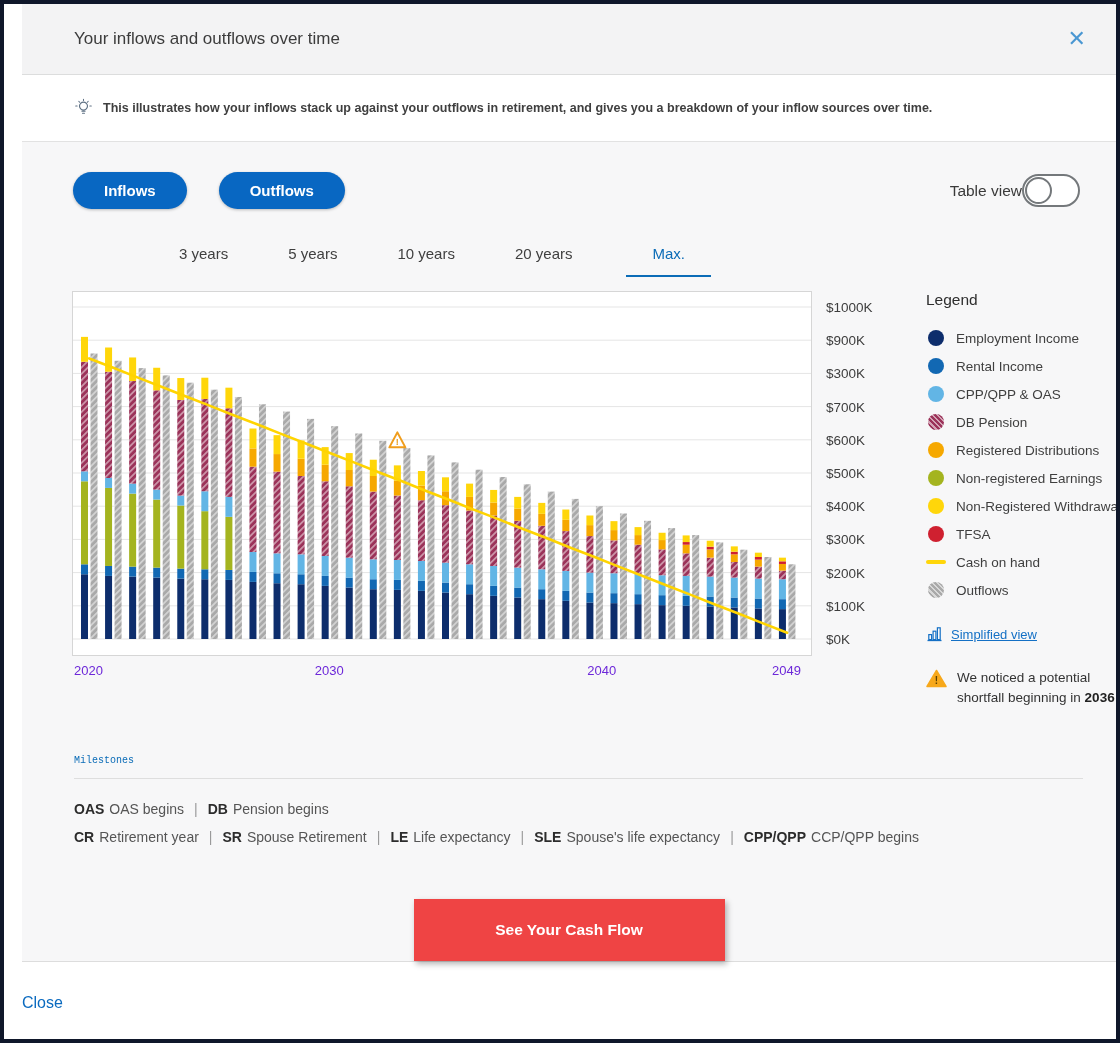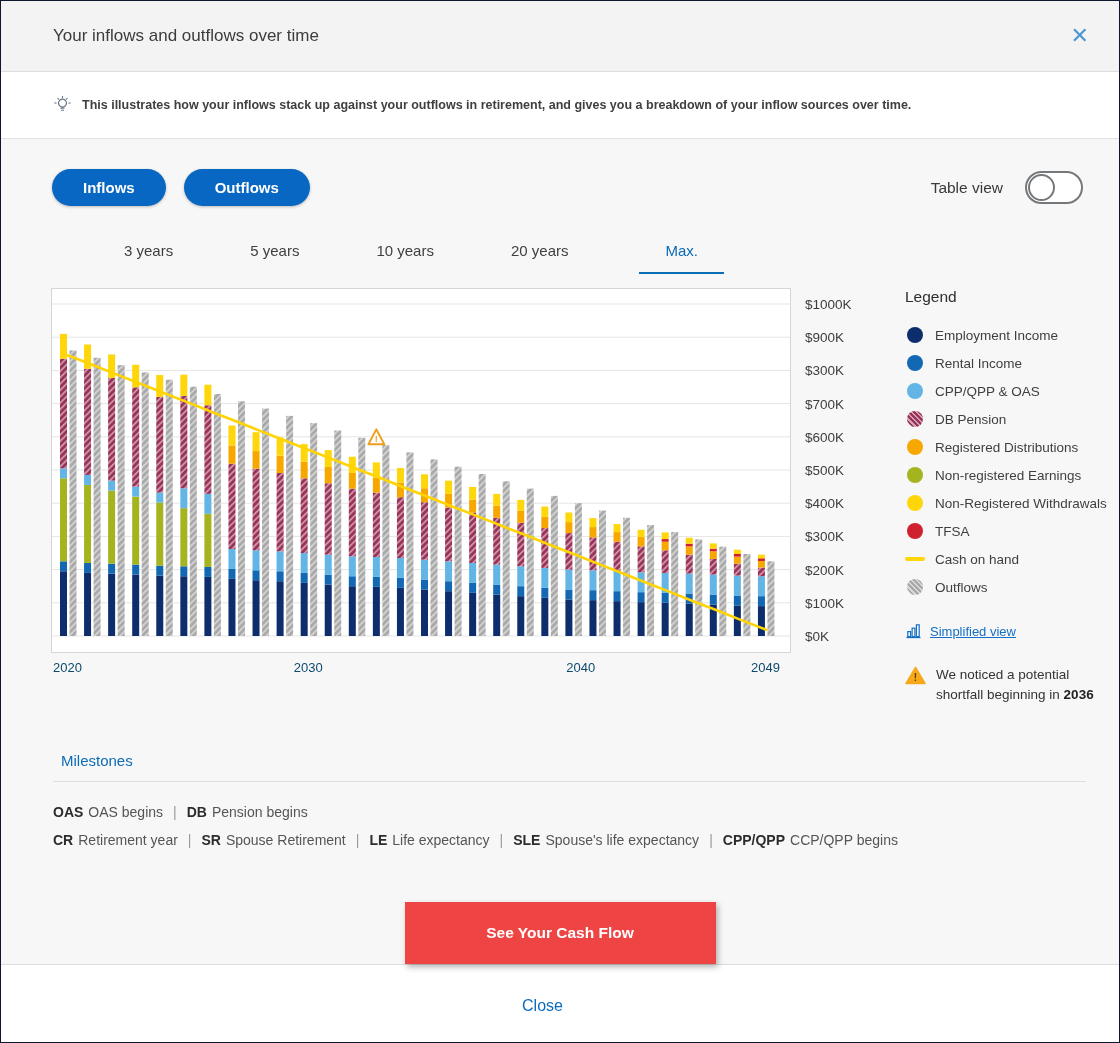--- a/index.html
+++ b/index.html
@@ -1,85 +1,86 @@
 <!DOCTYPE html>
 <html><head>
 <meta charset="utf-8">
 <style>
   html,body{margin:0;padding:0;background:#ffffff;}
   *{box-sizing:border-box;}
   .app{
-    width:1120px;height:1043px;border:1px solid #0f172a;background:#fff;
+    width:1120px;height:1043px;border:4px solid #0f172a;background:#fff;
     display:flex;flex-direction:column;font-family:"Liberation Sans",sans-serif;
     overflow:hidden;
+    padding-left:18px;
   }
   
   .modal-header{flex:none;height:71px;background:#f3f3f4;border-bottom:1px solid #dcdddd;
     display:flex;align-items:center;justify-content:space-between;padding:0 30px 0 52px;}
   .modal-title{font-size:17px;color:#3c3c3c;}
   .close-x{color:#4a97d2;font-size:22px;font-weight:300;cursor:pointer;line-height:1;}
   
   .info-strip{flex:none;height:67px;background:#fff;border-bottom:1px solid #e2e2e2;
     display:flex;align-items:center;padding:0 52px;gap:10px;}
   .info-text{font-size:12.5px;color:#3f3f3f;font-weight:bold;}
   
   .content{flex:1;background:#f7f7f8;padding-top:30px;position:relative;}
   .controls-row{display:flex;justify-content:space-between;align-items:center;margin:0 36px 0 51px;}
-  .pill-buttons{display:flex;gap:18px;align-items:flex-end;}
+  .pill-buttons{display:flex;gap:32px;align-items:flex-end;}
   .pill{height:37px;padding:0 31px;border-radius:19px;background:#0867c2;color:#fff;
     font-weight:bold;font-size:15px;border:none;cursor:pointer;font-family:inherit;
     box-shadow:0 1px 3px rgba(0,0,0,.25);}
-  .table-view{display:flex;align-items:center;gap:22px;}
+  .table-view{display:flex;align-items:center;}
   .table-view-label{font-size:15.5px;color:#3a3a3a;}
   .toggle{width:58px;height:33px;border:2px solid #74787b;border-radius:17px;background:#fff;
     position:relative;cursor:pointer;}
   .toggle-knob{position:absolute;left:1px;top:1px;width:27px;height:27px;border:2px solid #74787b;
     border-radius:50%;background:#fff;}
   
-  .tabs-row{display:flex;justify-content:center;gap:65px;margin:36px 0 0 50px;width:740px;}
+  .tabs-row{display:flex;justify-content:center;gap:48px;margin:36px 0 0 50px;width:740px;}
   .tab{font-size:15px;color:#3f3f3f;padding:0 6px 13px;cursor:pointer;}
   .tab.active{color:#0b6cb7;border-bottom:2px solid #0b6cb7;padding:0 26px 13px;}
   
   .chart-section{display:flex;margin:14px 0 0 50px;}
   .plot-col{width:740px;flex:none;}
   .plot{width:740px;height:365px;background:#fff;border:1px solid #d6d6d6;position:relative;}
   .plot svg{position:absolute;left:0;top:0;}
-  .x-labels{position:relative;height:26px;font-size:13px;color:#0c4a6e;}
+  .x-labels{position:relative;height:26px;font-size:13px;color:#6d28d9;}
   .x-label{position:absolute;top:7px;transform:translateX(-50%);}
   .y-axis{position:relative;width:68px;margin-left:12px;height:365px;font-size:13.5px;color:#3d3d3d;flex:none;}
   .y-label{position:absolute;left:2px;transform:translateY(-50%);}
   
   .legend-col{margin-left:34px;width:220px;flex:none;}
   .legend-title{font-size:15.5px;color:#2e2e2e;margin:0 0 15px;font-weight:400;}
   .legend-item{display:flex;align-items:center;gap:10px;height:28px;}
   .swatch-box{width:20px;display:flex;justify-content:center;align-items:center;flex:none;}
   .swatch{width:16px;height:16px;border-radius:50%;}
   .swatch.hatch{background-image:repeating-linear-gradient(45deg,rgba(255,255,255,0) 0 2px,rgba(255,255,255,.55) 2px 3.6px);}
   .line-swatch{width:20px;height:3.5px;border-radius:2px;}
   .legend-label{font-size:13.5px;color:#3f3f3f;}
   .simplified-row{display:flex;align-items:center;gap:8px;margin-top:22px;}
   .simplified-link{color:#1470c5;font-size:13px;text-decoration:underline;cursor:pointer;}
   .shortfall-note{display:flex;gap:10px;margin-top:26px;align-items:flex-start;}
   .shortfall-text{font-size:13.5px;color:#333;width:168px;line-height:1.5;}
   .shortfall-text strong{color:#222;}
   
   .milestones{margin:46px 33px 0 52px;}
-  .milestones-title{color:#0b6cb7;font-size:15px;font-weight:400;margin:8px;}
+  .milestones-title{color:#0b6cb7;font-size:10px;font-weight:400;margin:0;font-family:Liberation Mono, monospace;}
   .milestones-divider{border:none;border-top:1px solid #dedede;margin:12px 0 0;}
   .milestone-row{font-size:14px;color:#555;margin:22px 0 0;}
   .milestone-row + .milestone-row{margin-top:12px;}
   .milestone-row b{color:#2c2c2c;margin-right:5px;}
   .msep{color:#9a9a9a;margin:0 10px;}
   
   .cta-row{display:flex;justify-content:center;margin-top:54px;}
   .cta{width:311px;height:62px;background:#ef4444;color:#fff;font-weight:bold;font-size:15.5px;
     border:none;cursor:pointer;font-family:inherit;box-shadow:2px 3px 6px rgba(0,0,0,.3);}
   
   .footer{flex:none;height:84px;background:#fff;border-top:1px solid #ddd;display:flex;
-    align-items:center;justify-content:center;padding-right:35px;}
+    align-items:center;justify-content:flex-start;padding-right:35px;}
   .footer-close{color:#0a6abf;font-size:16px;cursor:pointer;}
 </style>
 </head>
 <body>
 
 <div class="app">
 
   <div class="modal-header">
     <div class="modal-title">Your inflows and outflows over time</div>
     <div class="close-x">✕</div>

